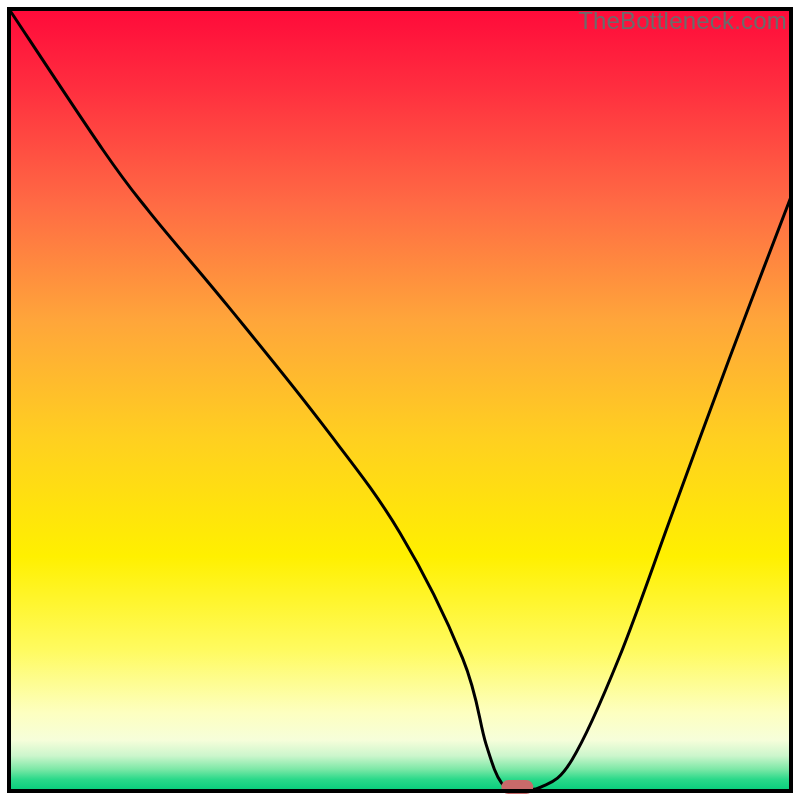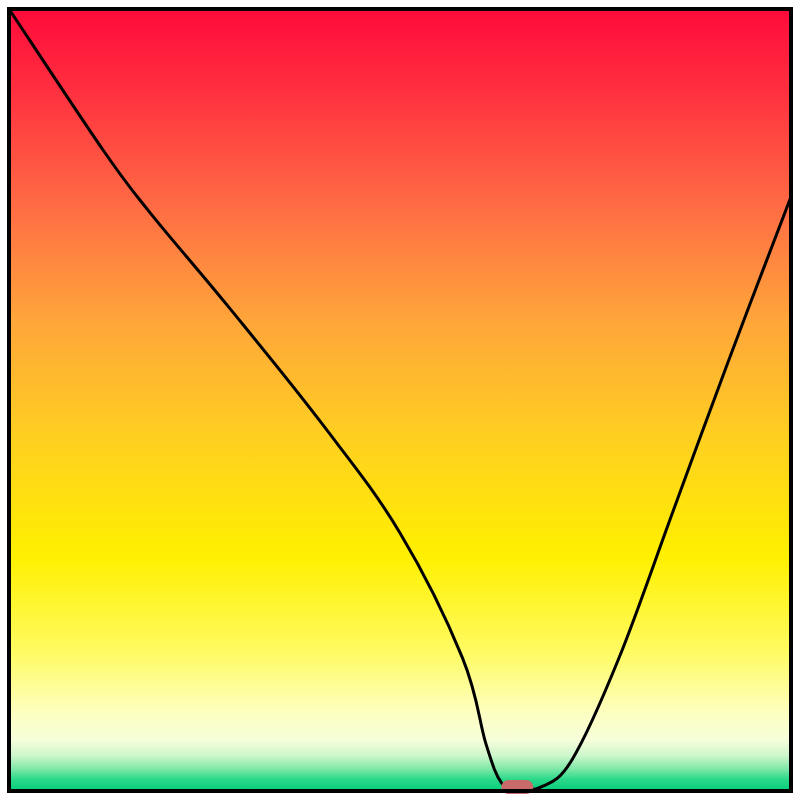--- a/index.html
+++ b/index.html
@@ -30,20 +30,21 @@
     letter-spacing: 0.2px;
   }
   svg {
     display: block;
   }
 </style>
 </head>
 <body>
 
 <div class="frame">
+  <div class="watermark">TheBottleneck.com</div>
 
   <svg id="chart-svg" width="790" height="790" viewBox="0 0 790 790">
     <defs>
       <linearGradient id="bg-grad" x1="0" y1="0" x2="0" y2="1">
           <stop offset="0.00%" stop-color="#ff0a3a"></stop>
           <stop offset="10.00%" stop-color="#ff2e3f"></stop>
           <stop offset="25.00%" stop-color="#ff6b44"></stop>
           <stop offset="40.00%" stop-color="#ffa63a"></stop>
           <stop offset="55.00%" stop-color="#ffd020"></stop>
           <stop offset="70.00%" stop-color="#fff000"></stop>

